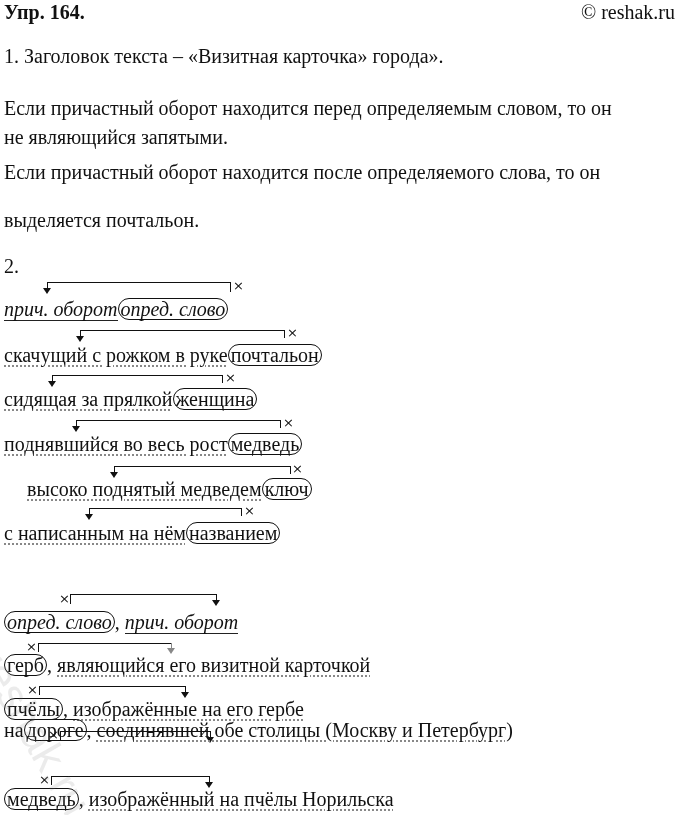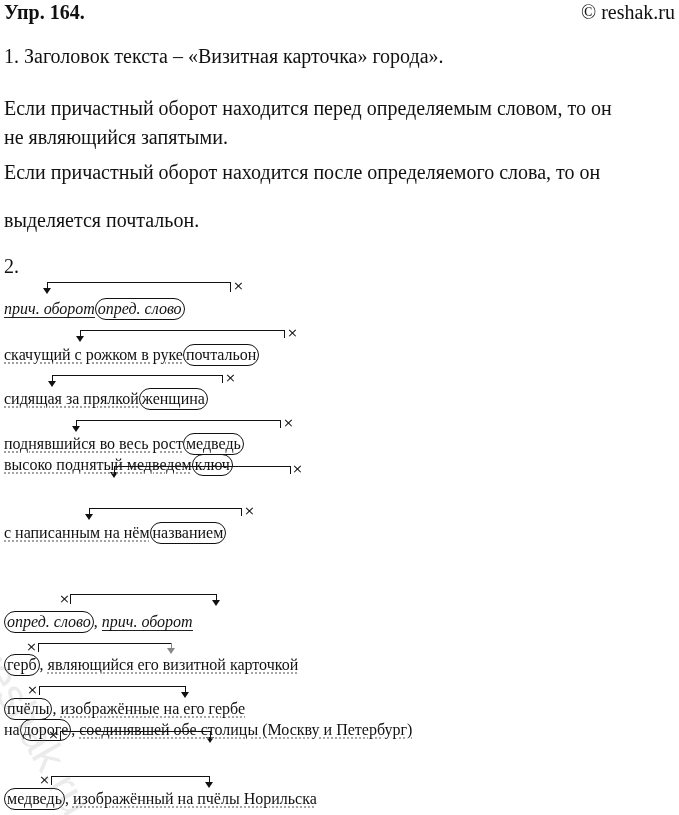--- a/index.html
+++ b/index.html
@@ -2,21 +2,21 @@
 <html><head>
 <meta charset="utf-8">
 <style>
   html, body { margin: 0; padding: 0; background: #ffffff; }
   body { width: 679px; height: 815px; position: relative; overflow: hidden;
          font-family: "Liberation Serif", "DejaVu Serif", serif; color: #111; }
   .abs { position: absolute; white-space: nowrap; }
   .title { left: 4px; top: 1px; font-size: 20px; font-weight: bold; }
   .copyright { right: 4px; top: 1px; font-size: 20px; }
   .p { left: 4px; font-size: 20px; line-height: 24px; }
-  .ex { left: 4px; font-size: 16px; line-height: 24px; }
+  .ex { left: 4px; font-size: 20px; line-height: 24px; }
   .it { font-style: italic; }
   .ul-solid { border-bottom: 1.5px solid #222; }
   .ul-dotted { text-decoration: underline dotted #888; text-underline-offset: 3px; }
   .oval { display: inline-block; border: 1.5px solid #111; border-radius: 14px; padding: 0 2px; line-height: 20px; }
   .line-h { position: absolute; border-top: 1.5px solid #111; height: 0; }
   .line-v { position: absolute; border-left: 1.5px solid #111; width: 0; }
   .arrow-down { position: absolute; width: 0; height: 0; border-left: 4px solid transparent; border-right: 4px solid transparent; border-top: 6px solid #111; }
   .cross { position: absolute; font-size: 13px; font-family: "DejaVu Sans", sans-serif; line-height: 12px; color: #111; }
   .watermark { position: absolute; left: 10px; top: 640px; font-size: 44px; color: rgba(120,120,120,0.15);
                transform: rotate(60deg); transform-origin: left top; font-family: "Liberation Sans", sans-serif; }
@@ -71,21 +71,21 @@
 <div class="cross" style="left:283px; top:417px;">×</div>
 <div class="abs ex" style="top:432px;">
   <span class="ul-dotted">поднявшийся во весь рост</span><span class="oval">медведь</span>
 </div>
 
 <div class="line-h" style="left:114px; top:466px; width:176px;"></div>
 <div class="line-v" style="left:114px; top:466px; height:7px;"></div>
 <div class="arrow-down" style="left:110px; top:472px;"></div>
 <div class="line-v" style="left:290px; top:466px; height:8px;"></div>
 <div class="cross" style="left:292px; top:463px;">×</div>
-<div class="abs ex" style="top:453px;">
+<div class="abs ex" style="top:477px;margin-left:23px;">
   <span class="ul-dotted">высоко поднятый медведем</span><span class="oval">ключ</span>
 </div>
 
 <div class="line-h" style="left:89px; top:508px; width:152px;"></div>
 <div class="line-v" style="left:89px; top:508px; height:7px;"></div>
 <div class="arrow-down" style="left:85px; top:514px;"></div>
 <div class="line-v" style="left:241px; top:508px; height:8px;"></div>
 <div class="cross" style="left:244px; top:505px;">×</div>
 <div class="abs ex" style="top:521px;">
   <span class="ul-dotted">с написанным на нём</span><span class="oval">названием</span>

